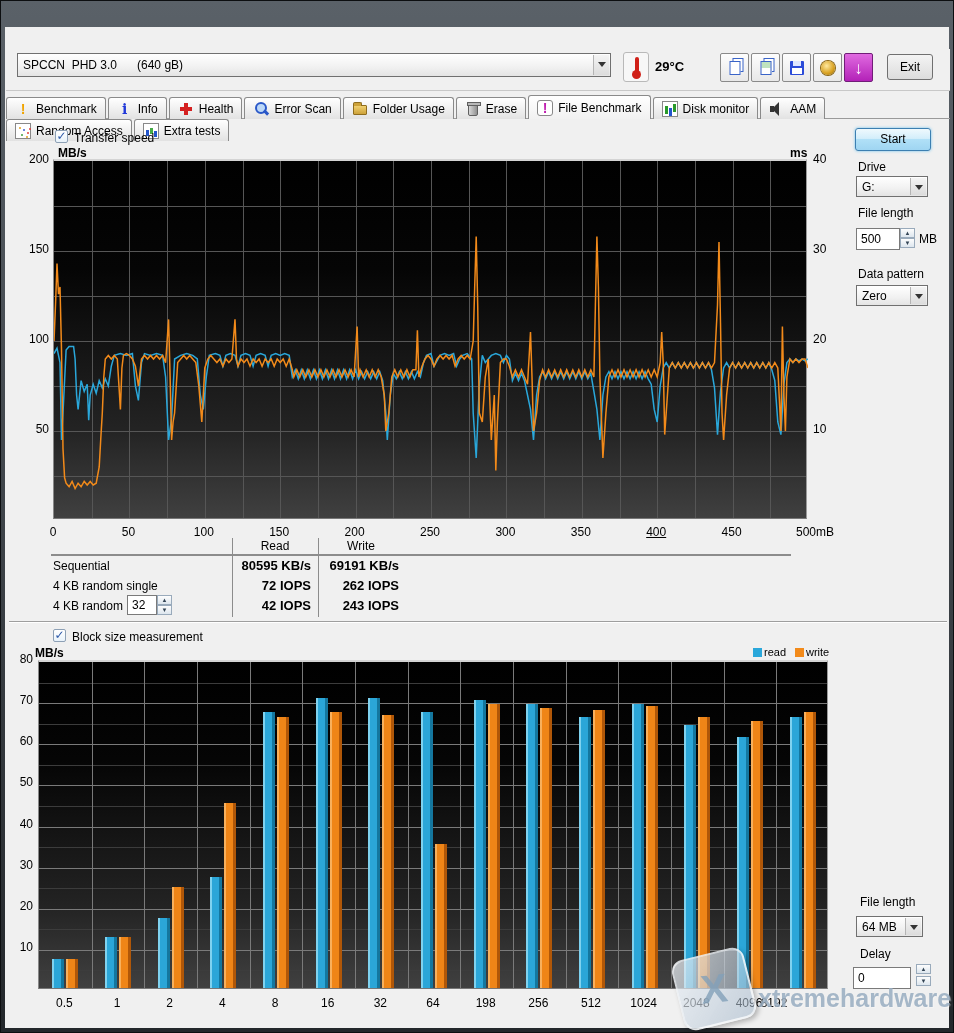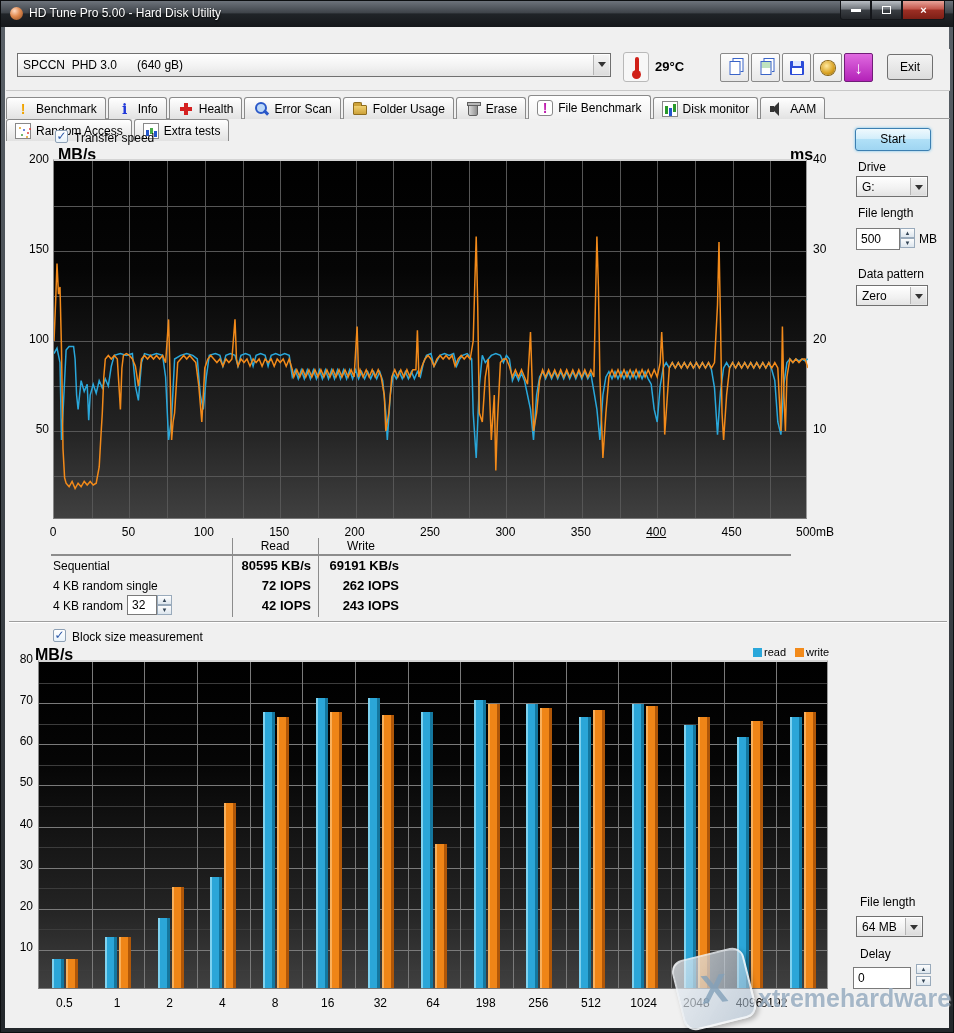--- a/index.html
+++ b/index.html
@@ -72,56 +72,41 @@
   .spinbox{position:absolute;border:1px solid #7a7a7a;background:#fff;font-size:12px;}
   .spinbox .val{position:absolute;left:4px;top:50%;transform:translateY(-50%);}
   .spin-arrows{position:absolute;display:flex;flex-direction:column;}
   .sp{width:15px;height:10px;border:1px solid #9ab;background:linear-gradient(#fdfdfd,#dde6ee);font-size:6px;line-height:8px;text-align:center;color:#345;}
   
   .plot{position:absolute;background:linear-gradient(180deg,#000 0%,#050505 30%,#232323 75%,#404040 100%);border-top:2px solid #d4d4d4;border-left:1px solid #888;border-right:1px solid #9a9a9a;border-bottom:1px solid #777;}
   .gl{position:absolute;background:#565656;}
   .glv{width:1px;top:0;bottom:0;}
   .glh{height:1px;left:0;right:0;}
   .ticklabel{position:absolute;font-size:12px;color:#000;}
-  .axis-unit{position:absolute;font-size:16px;font-weight:bold;color:#000;}
+  .axis-unit{position:absolute;font-size:12px;font-weight:bold;color:#000;}
   .bar{position:absolute;}
   .legend-swatch{position:absolute;width:9px;height:9px;}
   .legend-text{position:absolute;font-size:11px;color:#000;}
   
   .tline{position:absolute;background:#8c8c8c;}
   .tval{position:absolute;font-size:13px;font-weight:bold;text-align:right;}
   .thead{position:absolute;font-size:12px;text-align:center;}
   
   .groove{position:absolute;height:2px;border-top:1px solid #9e9e9e;border-bottom:1px solid #fff;}
   
   .wm-logo{position:absolute;left:676px;top:952px;width:74px;height:72px;background:linear-gradient(135deg,rgba(235,240,245,0.75),rgba(160,180,200,0.55));border:2px solid rgba(255,255,255,0.6);border-radius:12px;transform:rotate(-14deg);box-shadow:2px 3px 5px rgba(0,0,0,0.25);}
   .wm-x{position:absolute;left:50%;top:50%;transform:translate(-50%,-50%) rotate(8deg);font-size:40px;font-weight:bold;color:rgba(130,160,185,0.8);}
   .wm-text{position:absolute;left:757px;top:983px;font-size:25px;font-weight:bold;color:rgba(150,172,192,0.85);text-shadow:1px 1px 1px rgba(255,255,255,0.35);letter-spacing:0px;white-space:nowrap;}
 </style>
 </head>
 <body>
 
 <div class="window">
   <div class="client"></div>
 
-  <div class="titlebar">
-    <span class="app-icon"></span>
-    <span class="title-text">HD Tune Pro 5.00 - Hard Disk Utility</span>
-    <span class="winbtns">
-      <span class="winbtn min">
-          <span class="glyph-dash"></span>
-        </span>
-      <span class="winbtn">
-          <span class="glyph-box"></span>
-        </span>
-      <span class="winbtn close">
-          <span>×</span>
-        </span>
-    </span>
-  </div>
 
 
   <div class="toolbar"></div>
   <div class="combo" style="left:16px;top:52px;width:594px;height:24px;">
     <span class="ctext">SPCCN  PHD 3.0      (640 gB)</span>
     <span class="carrow"></span>
   </div>
   <div class="thermo-box">
     <span class="thermo-stem"></span>
     <span class="thermo-bulb"></span>

